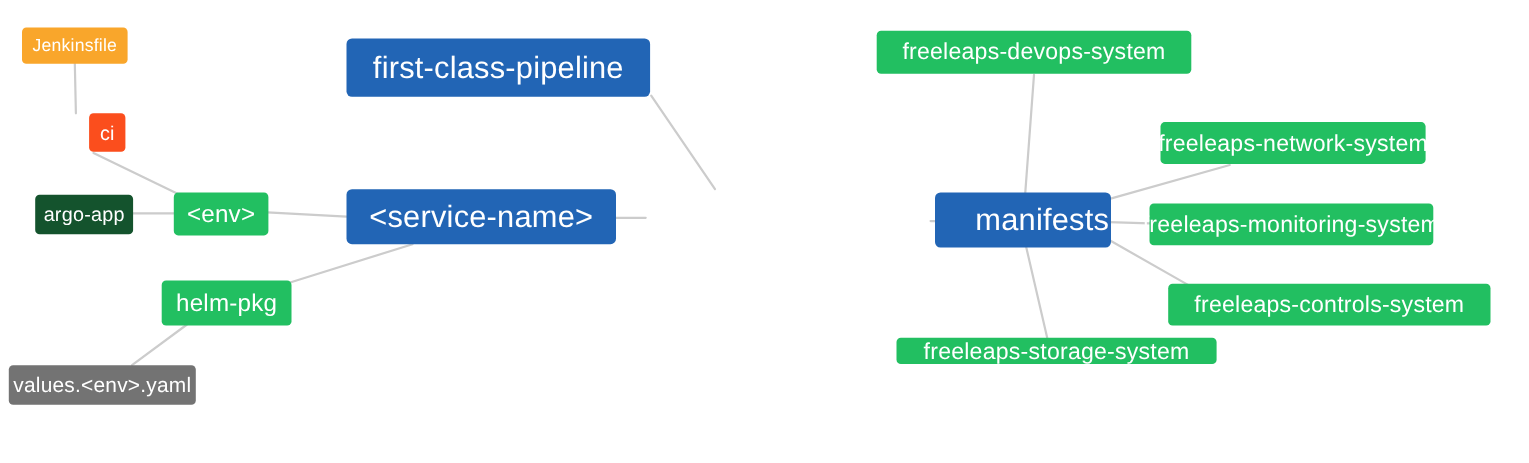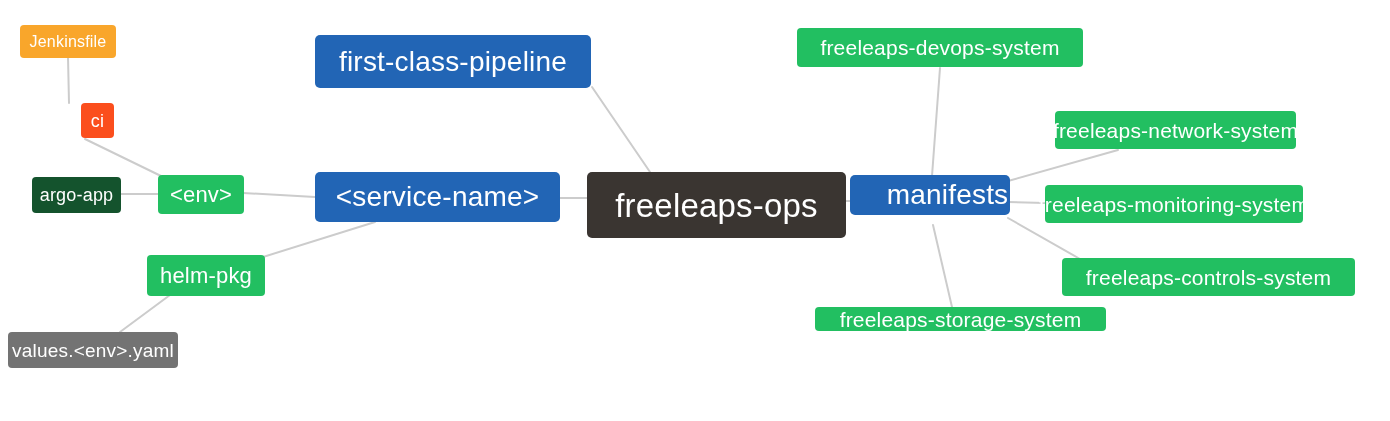--- a/index.html
+++ b/index.html
@@ -67,23 +67,22 @@
   <div class="node" style="left: 158px; top: 175px; width: 86px; height: 39px; font-size: 22px; border-radius: 4px; background-color: rgb(34, 191, 97);">&lt;env&gt;</div>
 
   <div class="node" style="left: 147px; top: 255px; width: 118px; height: 41px; font-size: 22px; border-radius: 4px; background-color: rgb(34, 191, 97);">helm-pkg</div>
 
   <div class="node" style="left: 8px; top: 332px; width: 170px; height: 36px; font-size: 19px; border-radius: 4px; background-color: #737373;">values.&lt;env&gt;.yaml</div>
 
   <div class="node" style="left: 315px; top: 35px; width: 276px; height: 53px; font-size: 28px; background-color: rgb(34, 101, 181);">first-class-pipeline</div>
 
   <div class="node" style="left: 315px; top: 172px; width: 245px; height: 50px; font-size: 28px; background-color: rgb(34, 101, 181);">&lt;service-name&gt;</div>
 
-  <div class="node" style="left: 587px; top: 172px; width: 259px; height: 66px; font-size: 33px; background-color: rgb(58, 53, 49);">freeleaps-ops</div>
 
-  <div class="node" style="left: 850px; top: 175px; width: 160px; height: 40px; font-size: 28px; background-color: rgb(34, 101, 181); padding-left: 35px;">manifests</div>
+  <div class="node" style="left: 850px; top: 175px; width: 160px; height: 50px; font-size: 28px; background-color: rgb(34, 101, 181); padding-left: 35px;">manifests</div>
 
   <div class="node" style="left: 797px; top: 28px; width: 286px; height: 39px; font-size: 21px; border-radius: 4px; background-color: rgb(34, 191, 97);">freeleaps-devops-system</div>
 
   <div class="node" style="left: 1055px; top: 111px; width: 241px; height: 38px; font-size: 21px; border-radius: 4px; background-color: rgb(34, 191, 97);">freeleaps-network-system</div>
 
   <div class="node" style="left: 1045px; top: 185px; width: 258px; height: 38px; font-size: 21px; border-radius: 4px; background-color: rgb(34, 191, 97);">freeleaps-monitoring-system</div>
 
   <div class="node" style="left: 1062px; top: 258px; width: 293px; height: 38px; font-size: 21px; border-radius: 4px; background-color: rgb(34, 191, 97); text-align: center;">freeleaps-controls-system</div>
 
   <div class="node" style="left: 815px; top: 307px; width: 291px; height: 24px; font-size: 21px; border-radius: 4px; background-color: rgb(34, 191, 97);">freeleaps-storage-system</div>

